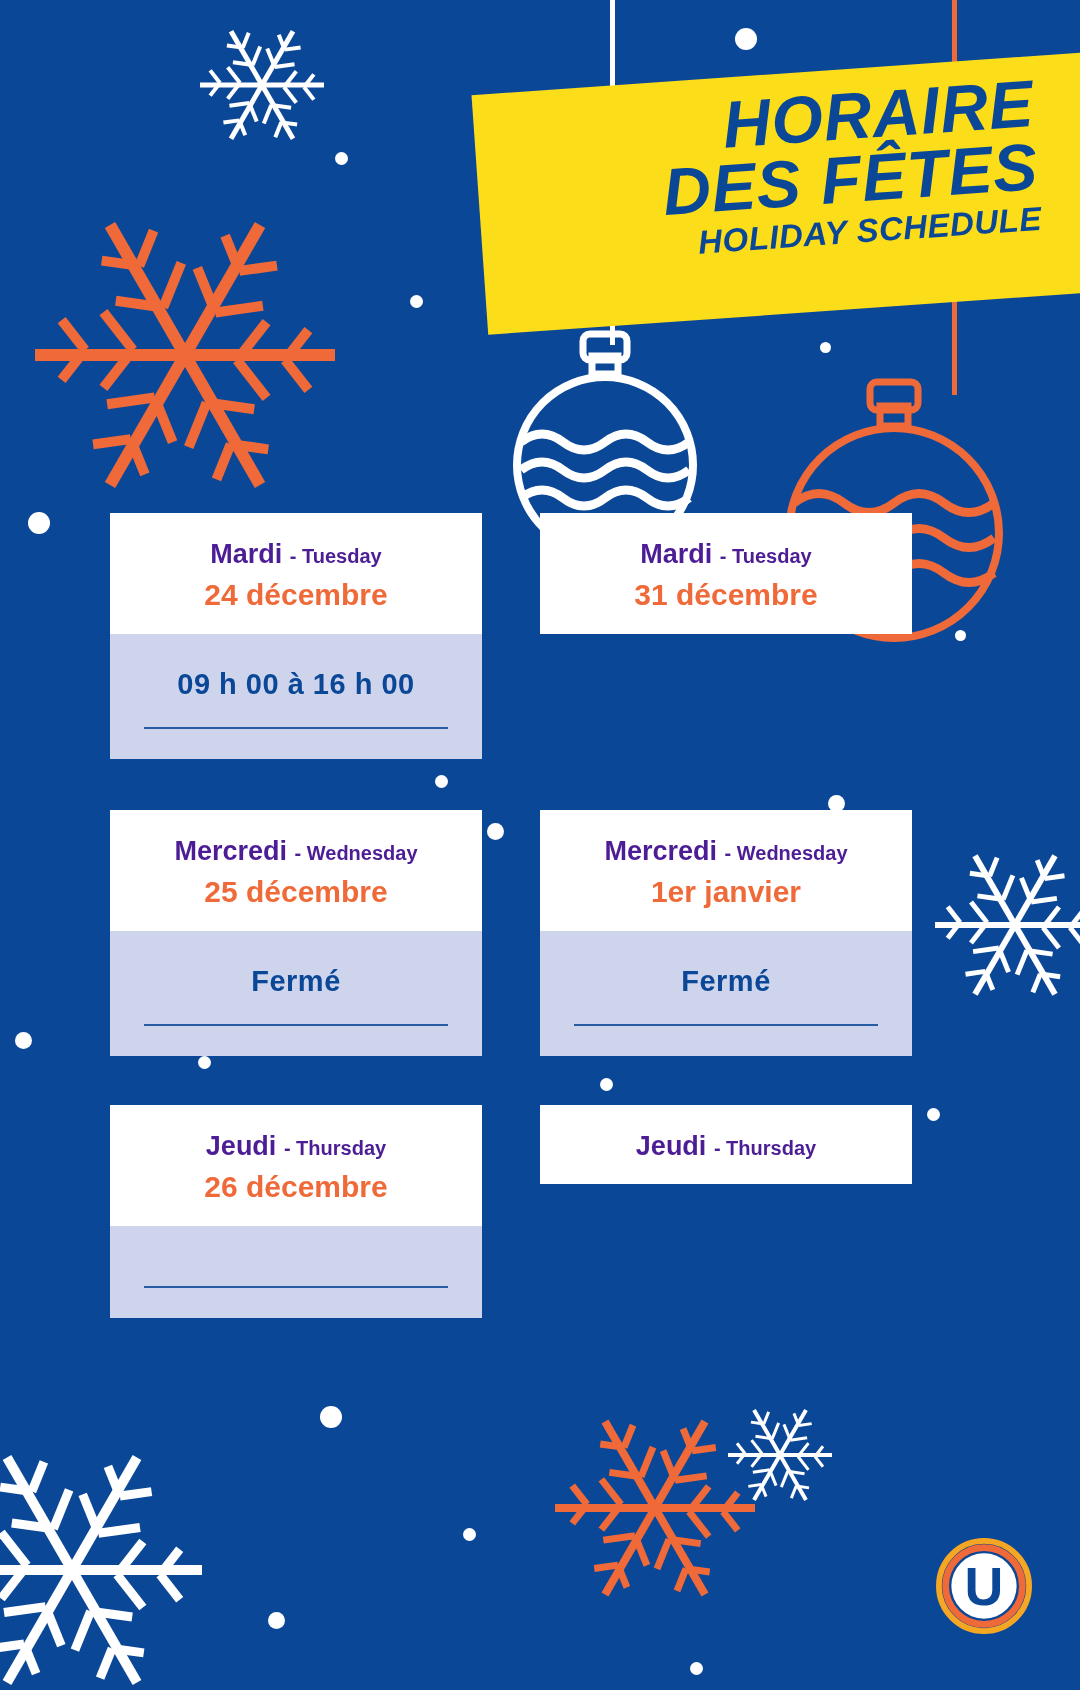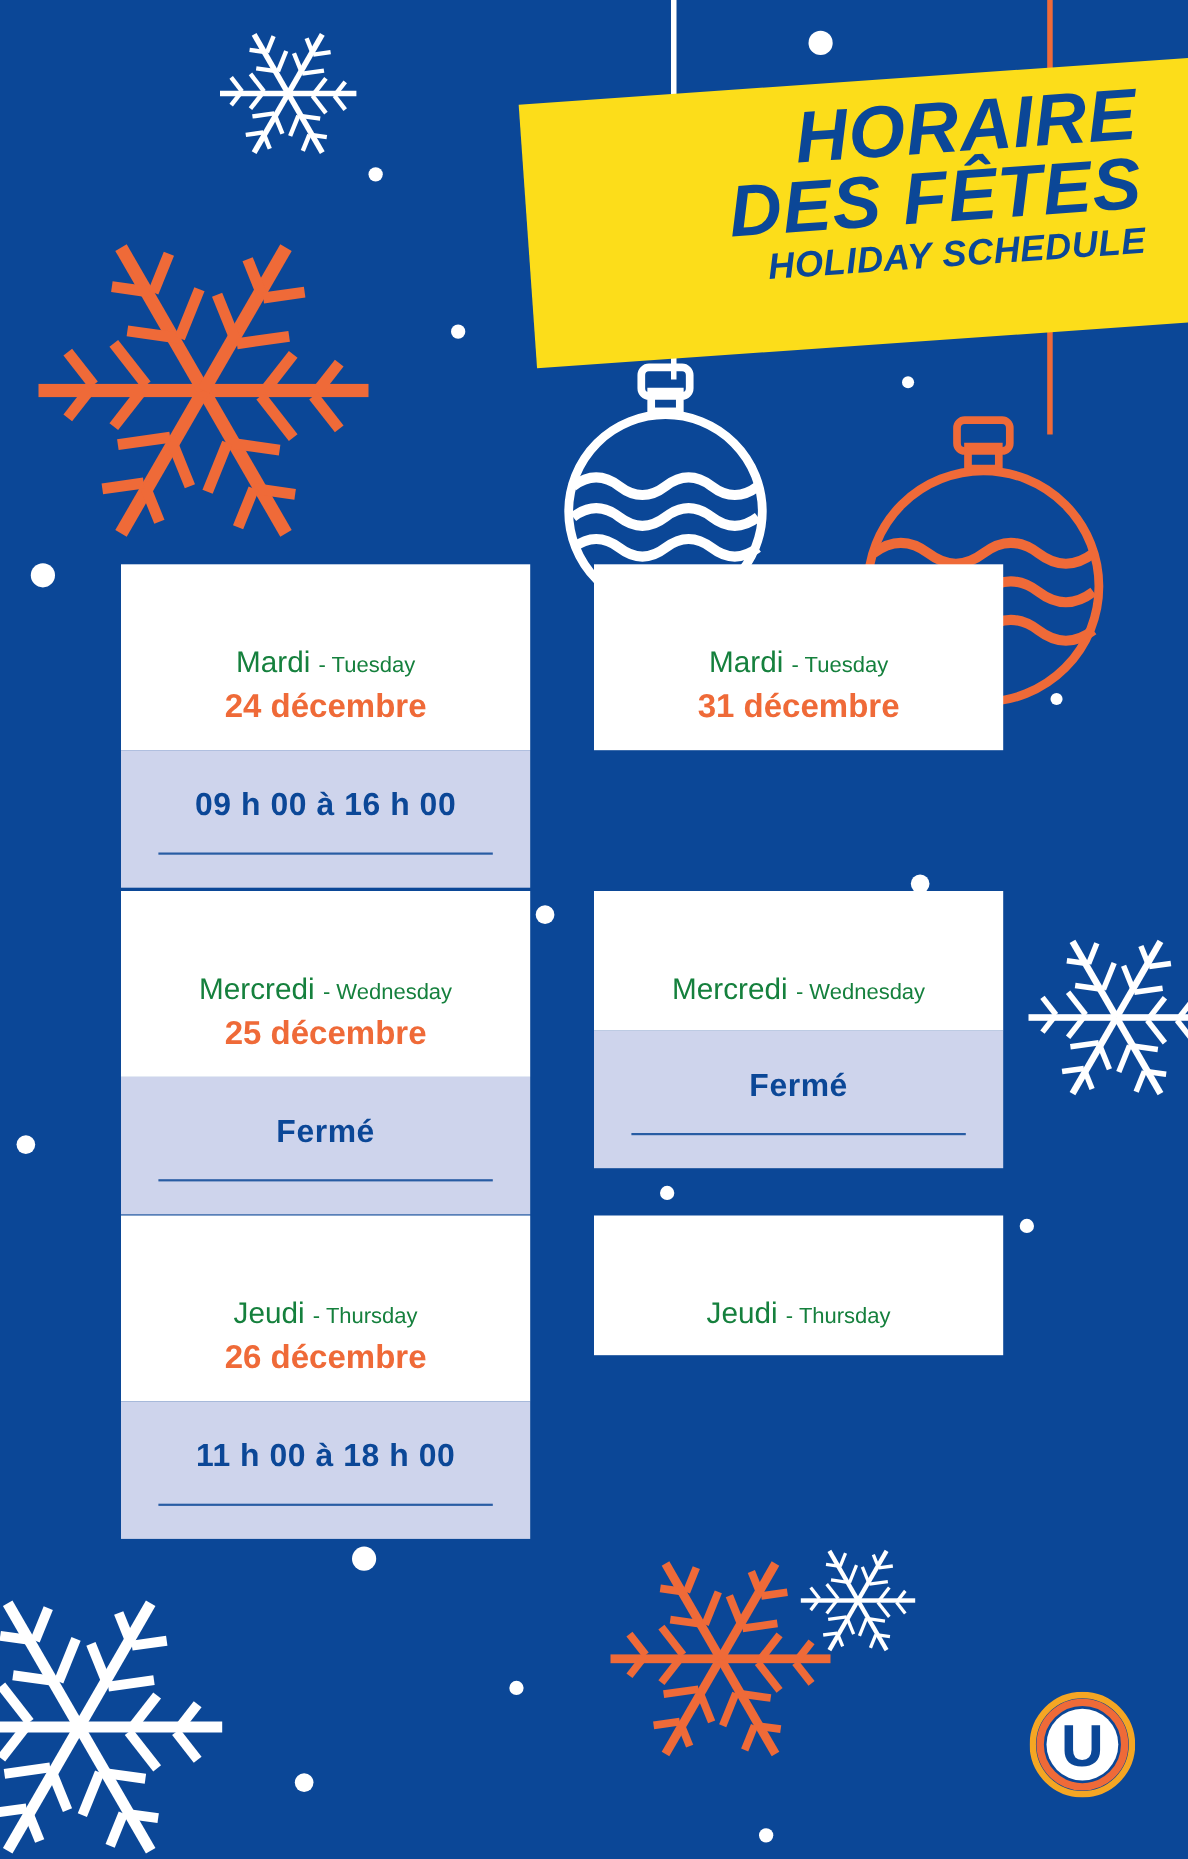--- a/index.html
+++ b/index.html
@@ -58,21 +58,21 @@
   .string.orange { background:#ef6a38; }
 
   
   .cards { position:absolute; left:0; top:0; width:100%; height:100%; }
   .card { position:absolute; width:372px; }
   .card .top {
     background:#ffffff; padding:26px 10px 22px;
     text-align:center;
   }
   .card .day {
-    font-size:27px; color:#15803d; font-weight:normal;margin-top:48px;
+    font-size:27px; color:#4c1d95; font-weight:bold;
   }
   .card .day .en { font-size:20px; }
   .card .date {
     font-size:30px; color:#ef6a38; font-weight:bold; margin-top:8px;
   }
   .card .bottom {
     background:#ced4ec; padding:34px 34px 30px; text-align:center;
   }
   .card .hours {
     font-size:29px; color:#0b4797; font-weight:bold; letter-spacing:0.5px;
@@ -445,37 +445,37 @@
         <div class="rule"></div>
       </div>
     </div>
 
     <div class="card" style="left:540px;top:810px;">
       <div class="top">
         <div class="day">
           <span>Mercredi</span>
           <span class="en">- Wednesday</span>
         </div>
+        <div class="date">1er janvier</div>
       </div>
       <div class="bottom">
         <div class="hours">Fermé</div>
         <div class="rule"></div>
       </div>
     </div>
 
     <div class="card" style="left:110px;top:1105px;">
       <div class="top">
         <div class="day">
           <span>Jeudi</span>
           <span class="en">- Thursday</span>
         </div>
         <div class="date">26 décembre</div>
       </div>
       <div class="bottom">
-        <div class="hours">11 h 00 à 18 h 00</div>
         <div class="rule"></div>
       </div>
     </div>
 
     <div class="card" style="left:540px;top:1105px;">
       <div class="top">
         <div class="day">
           <span>Jeudi</span>
           <span class="en">- Thursday</span>
         </div>

